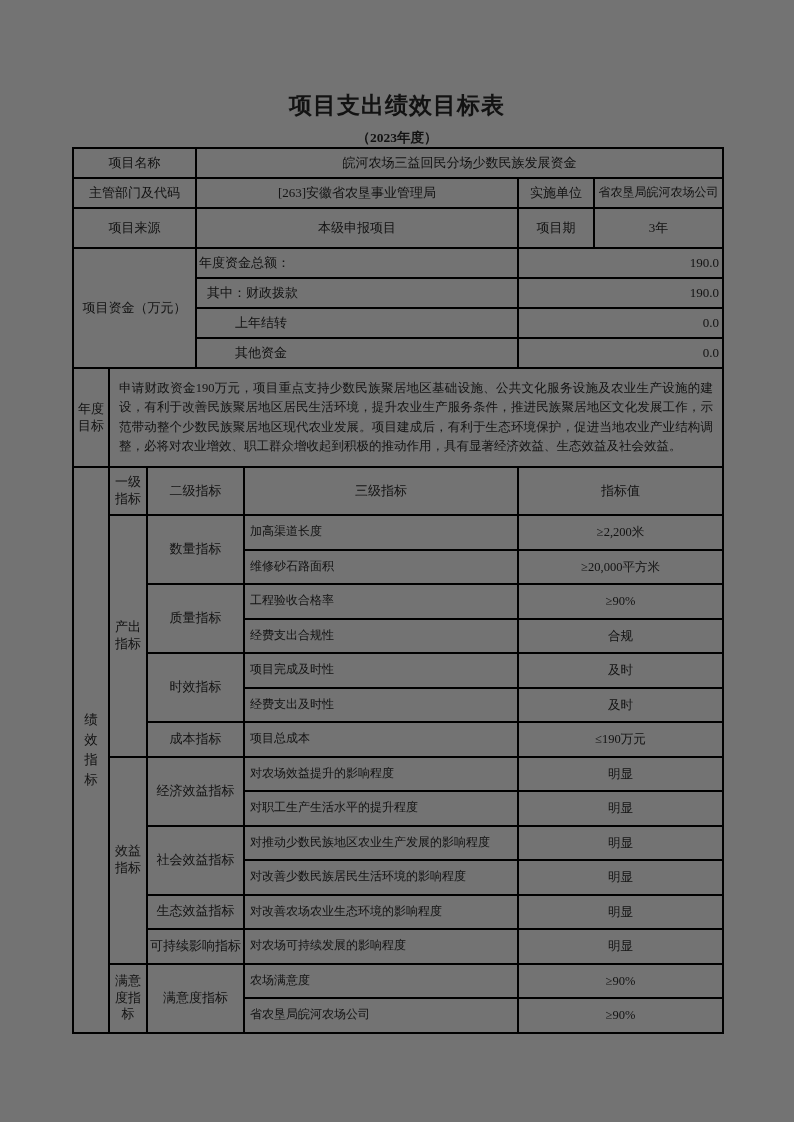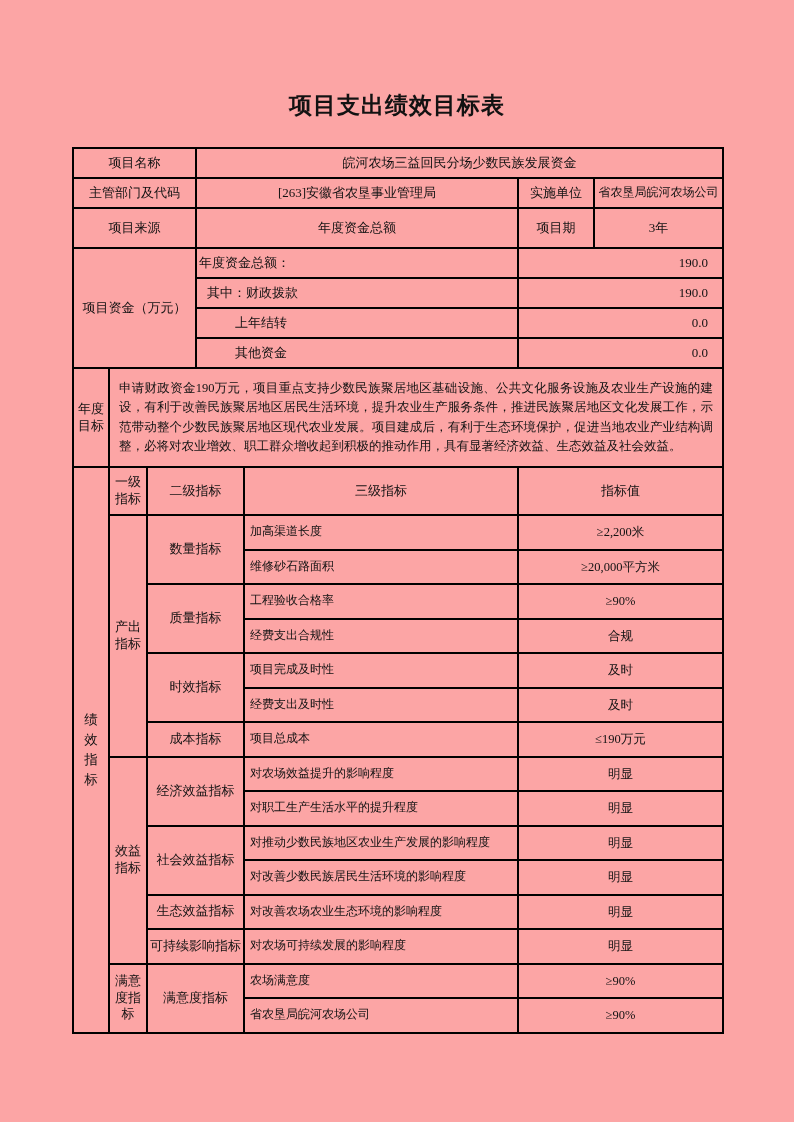--- a/index.html
+++ b/index.html
@@ -1,19 +1,19 @@
 <!DOCTYPE html>
 <html><head>
 <meta charset="utf-8">
 <style>
   html,body{margin:0;padding:0;background:#ffffff;}
   .page{
     position:relative;
     width:794px;height:1122px;
-    background:#fca5a5;
+    background:#737373;
     font-family:"Liberation Serif","DejaVu Serif",serif;
     color:#121212;
     overflow:hidden;
   }
   .doc-title{
     position:absolute;top:90px;left:0;width:794px;
     text-align:center;font-size:23px;font-weight:bold;letter-spacing:1px;
   }
   .doc-subtitle{
     position:absolute;top:129px;left:0;width:794px;
@@ -30,39 +30,40 @@
     vertical-align:middle;
     word-break:break-all;
     overflow:hidden;
   }
   .c{text-align:center;}
   .tight{font-size:12px;padding:0;text-align:center;}
   .fl{text-align:left;}
   .p8{}
   .p10{padding-left:10px;margin-top:15px;}
   .p38{padding-left:38px;}
-  .fv{text-align:right;padding-right:14px;}
+  .fv{text-align:right;padding-right:3px;}
   .l3{text-align:left;padding-left:5px;font-size:12px;}
   .val{text-align:center;font-size:12.5px;}
   .goal{
     text-align:justify;padding:5px 9px;line-height:19.5px;font-size:12.5px;
     vertical-align:middle;
   }
   .vert{width:15px;margin:0 auto;line-height:20px;font-size:13.5px;text-align:center;}
   tr.h30{height:30px;}
   tr.h28{height:40px;}
   tr.h99{height:99px;}
   tr.h48{height:48px;}
   tr.rh{height:34.5px;}
 </style>
 </head>
 <body>
 
 <div class="page">
   <div class="doc-title">项目支出绩效目标表</div>
+  <div class="doc-subtitle">（2023年度）</div>
 
   <table class="main">
     <colgroup>
       <col style="width:36px">
         <col style="width:38px">
         <col style="width:49px">
       <col style="width:48px">
         <col style="width:274px">
         <col style="width:76px">
         <col style="width:129px">
@@ -74,21 +75,21 @@
         <td class="c" colspan="4">皖河农场三益回民分场少数民族发展资金</td>
       </tr>
       <tr class="h30">
         <td class="c" colspan="3">主管部门及代码</td>
         <td class="c" colspan="2">[263]安徽省农垦事业管理局</td>
         <td class="c">实施单位</td>
         <td class="tight">省农垦局皖河农场公司</td>
       </tr>
       <tr class="h28">
         <td class="c" colspan="3">项目来源</td>
-        <td class="c" colspan="2">年度资金总额</td>
+        <td class="c" colspan="2">本级申报项目</td>
         <td class="c">项目期</td>
         <td class="c">3年</td>
       </tr>
 
       <tr class="h30">
         <td class="c" colspan="3" rowspan="4">项目资金（万元）</td>
         <td class="fl p8" colspan="2">年度资金总额：</td>
         <td class="fv" colspan="2">190.0</td>
       </tr>
       <tr class="h30">

